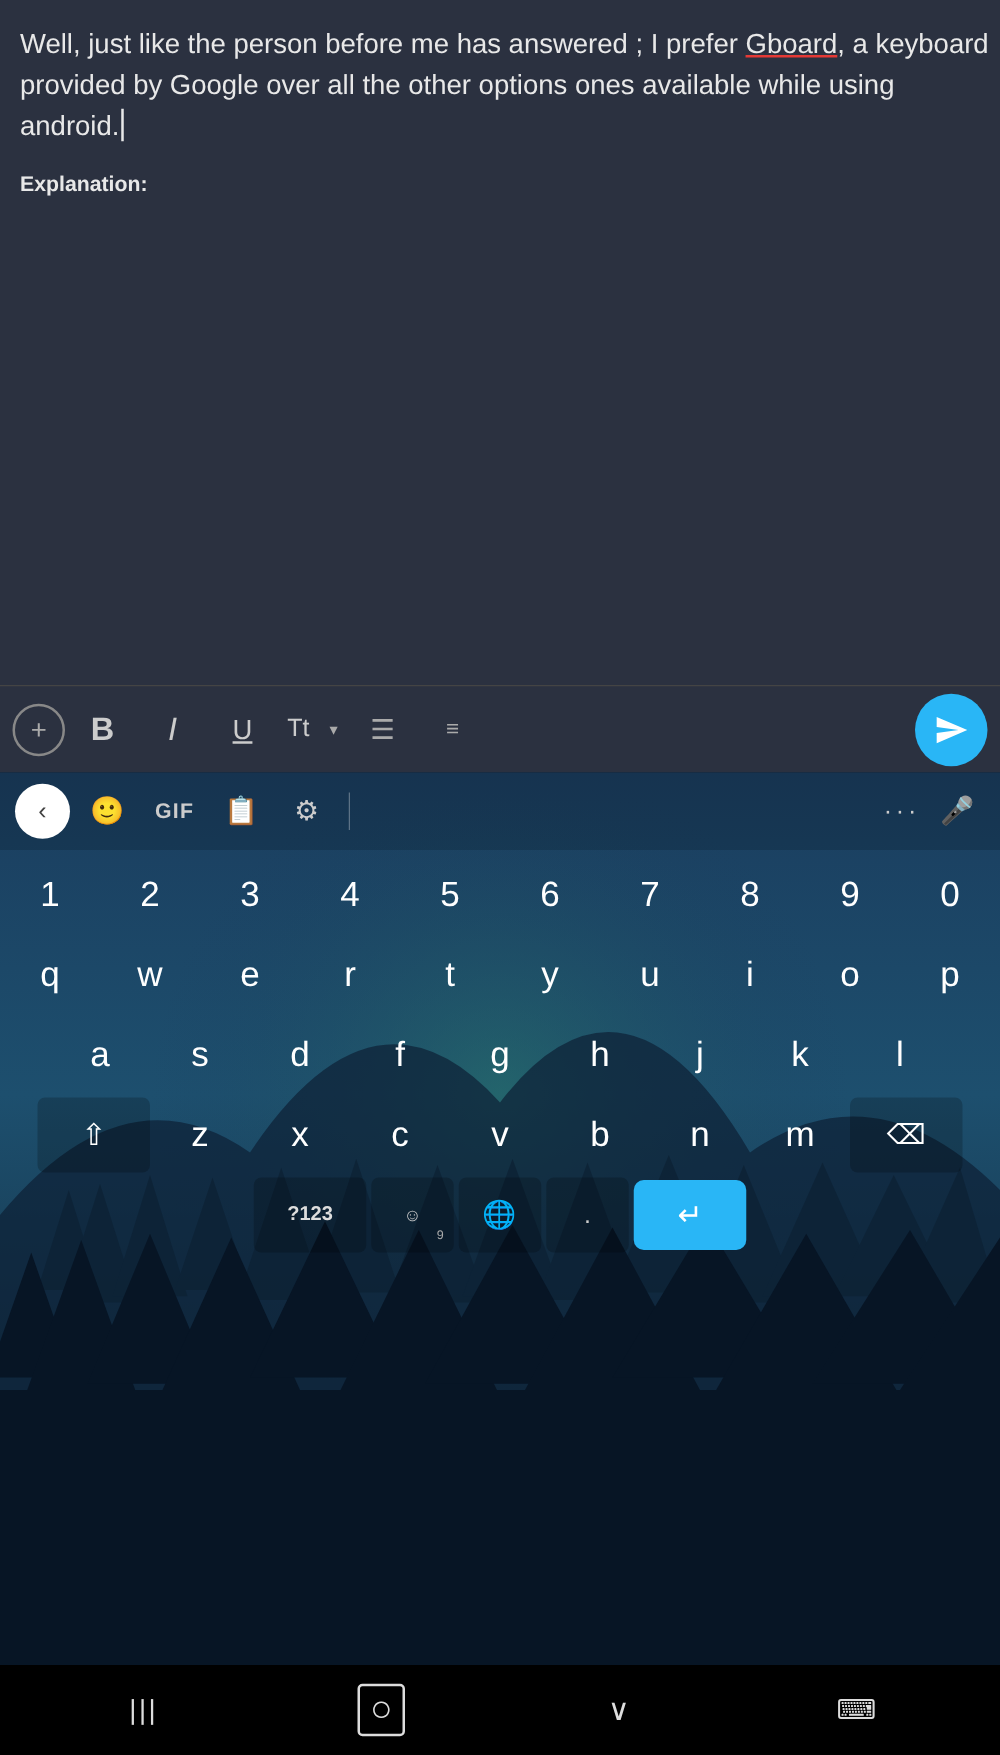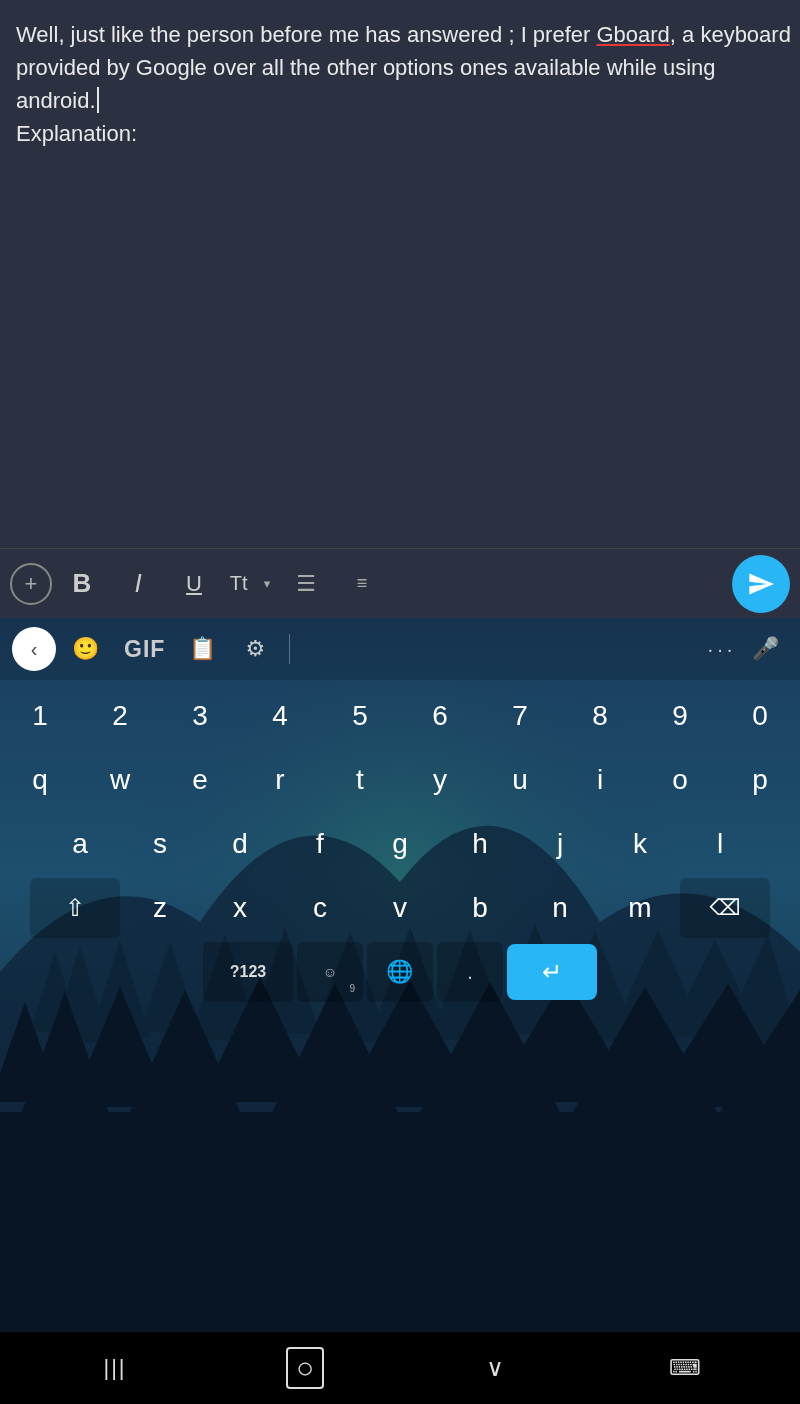--- a/index.html
+++ b/index.html
@@ -36,22 +36,23 @@
     }
     .cursor {
       display: inline-block;
       width: 2px;
       height: 1.2em;
       background: #e8e8e8;
       vertical-align: text-bottom;
       margin-left: 1px;
     }
     .explanation {
-      font-weight: normal;
-      font-size: 22px;
+      font-weight: bold;
+      margin-top: 18px;
+      font-size: 17px;
       color: #e8e8e8;
     }
 
     
     .toolbar {
       background: #2b3140;
       border-top: 1px solid #444;
       height: 70px;
       display: flex;
       align-items: center;
@@ -142,21 +143,21 @@
       display: flex;
       align-items: center;
       justify-content: center;
       cursor: pointer;
       color: #ccc;
       font-size: 22px;
       background: transparent;
       border: none;
     }
     .kb-gif {
-      font-size: 23px;
+      font-size: 17px;
       font-weight: bold;
       color: #ccc;
       cursor: pointer;
       padding: 6px 8px;
       letter-spacing: 1px;
     }
     .kb-divider {
       width: 1px;
       height: 30px;
       background: rgba(255,255,255,0.3);

